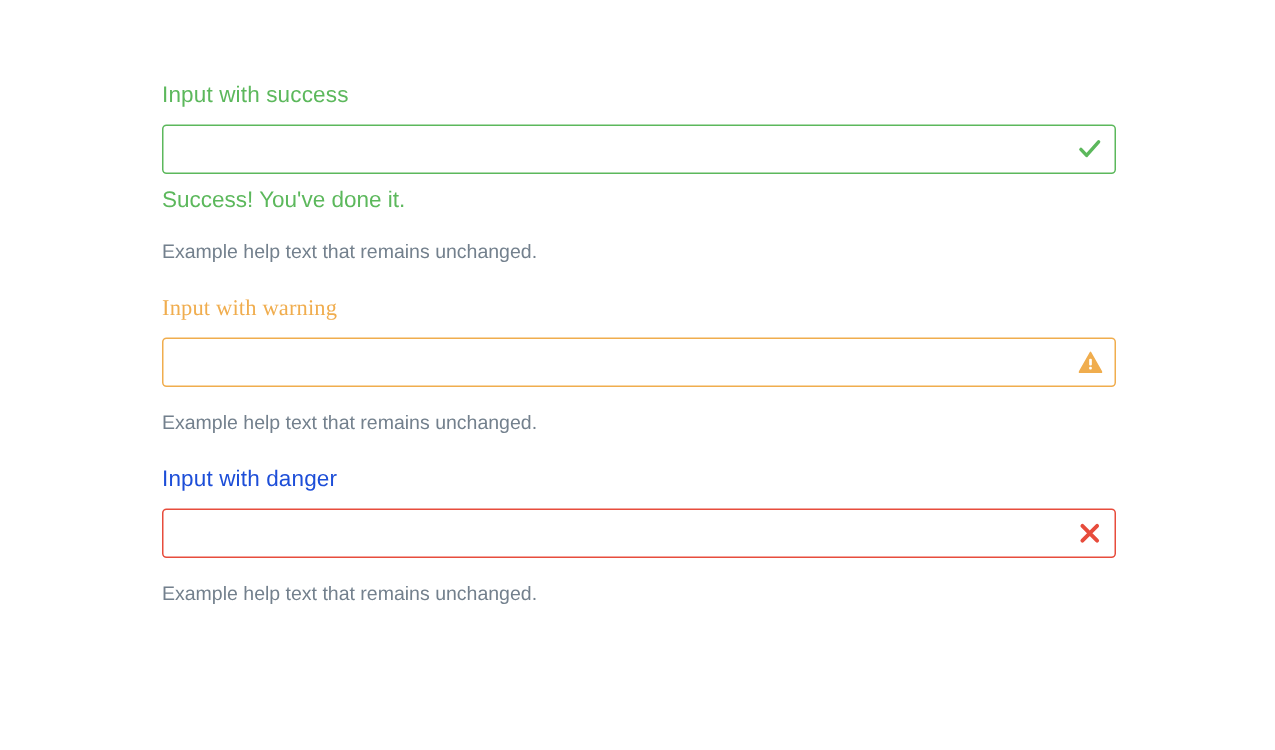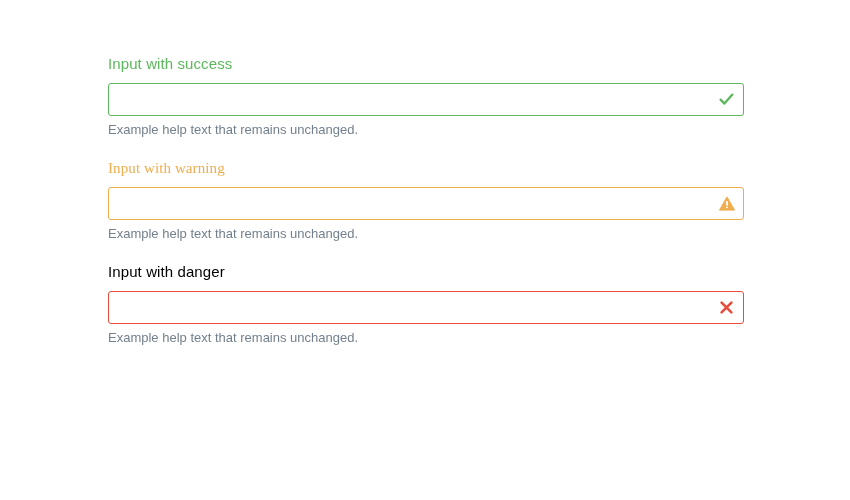--- a/index.html
+++ b/index.html
@@ -89,21 +89,21 @@
   }
 
   .help-block {
     display: block;
     margin: 7px 0 0 0;
     font-size: 15px;
     line-height: 21px;
   }
 
   .help-block.muted {
-    margin-top: 4px;
+    margin-top: 14px;
     font-size: 13px;
     line-height: 19px;
     color: #73808d;
   }
 
   
   .has-success .control-label,
   .has-success .help-block.state {
     color: #5cb85c;
   }
@@ -123,21 +123,21 @@
   .has-warning .form-control {
     border-color: #f0ad4e;
   }
   .has-warning .form-control-feedback {
     color: #f0ad4e;
   }
 
   
   .has-danger .control-label,
   .has-danger .help-block.state {
-    color: #000000;
+    color: #1d4ed8;
   }
   .has-danger .form-control {
     border-color: #e74c3c;
   }
   .has-danger .form-control-feedback {
     color: #e74c3c;
   }
 </style>
 </head>
 <body>
@@ -150,20 +150,21 @@
 
       <div class="input-wrap">
         <input class="form-control" type="text" placeholder="" style="">
         <span class="form-control-feedback">
           <svg width="17" height="17" viewBox="0 0 17 17" aria-hidden="true">
             <path d="M2.6 8.6 L6.4 12.6 L14.4 3.6" fill="none" stroke="currentColor" stroke-width="2.3" stroke-linecap="round" stroke-linejoin="round"></path>
           </svg>
         </span>
       </div>
 
+      <span class="help-block state">Success! You've done it.</span>
       <span class="help-block muted">Example help text that remains unchanged.</span>
     </div>
 
     <div class="form-group has-warning">
       <label class="control-label">Input with warning</label>
 
       <div class="input-wrap">
         <input class="form-control" type="text" placeholder="" style="">
         <span class="form-control-feedback">
           <svg width="16" height="15" viewBox="0 0 16 15" aria-hidden="true">

